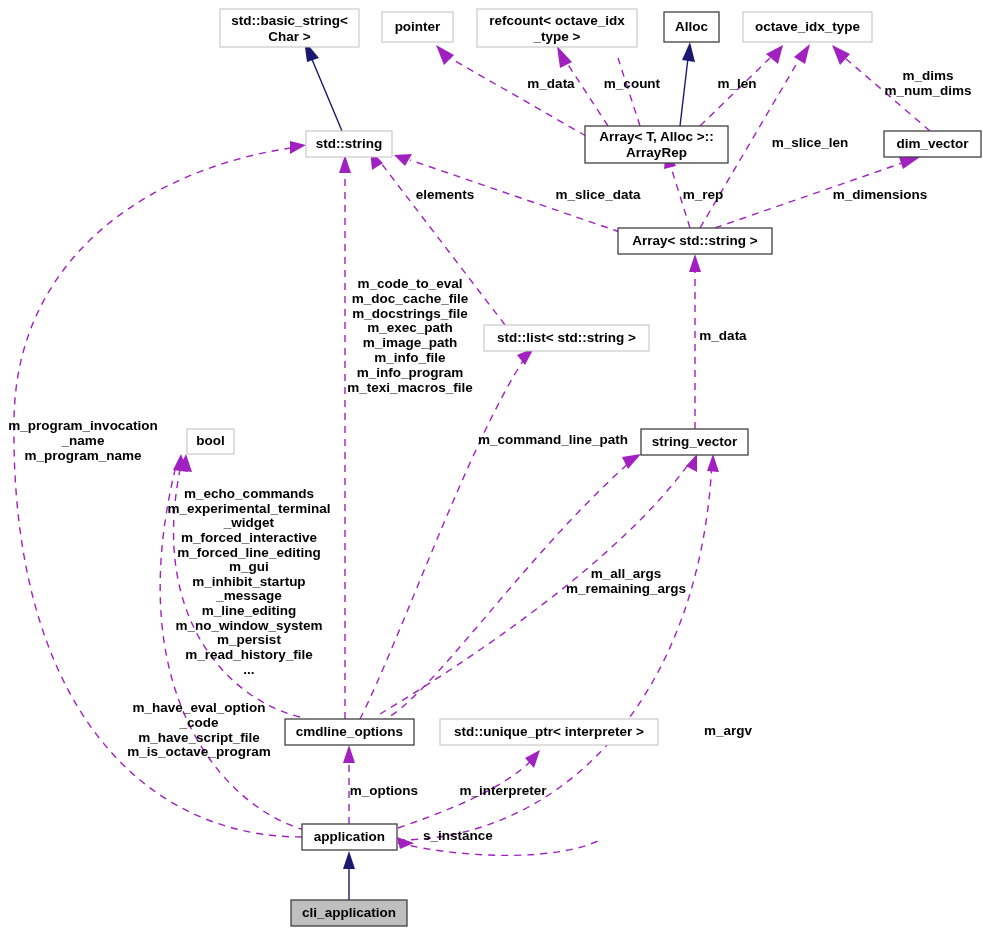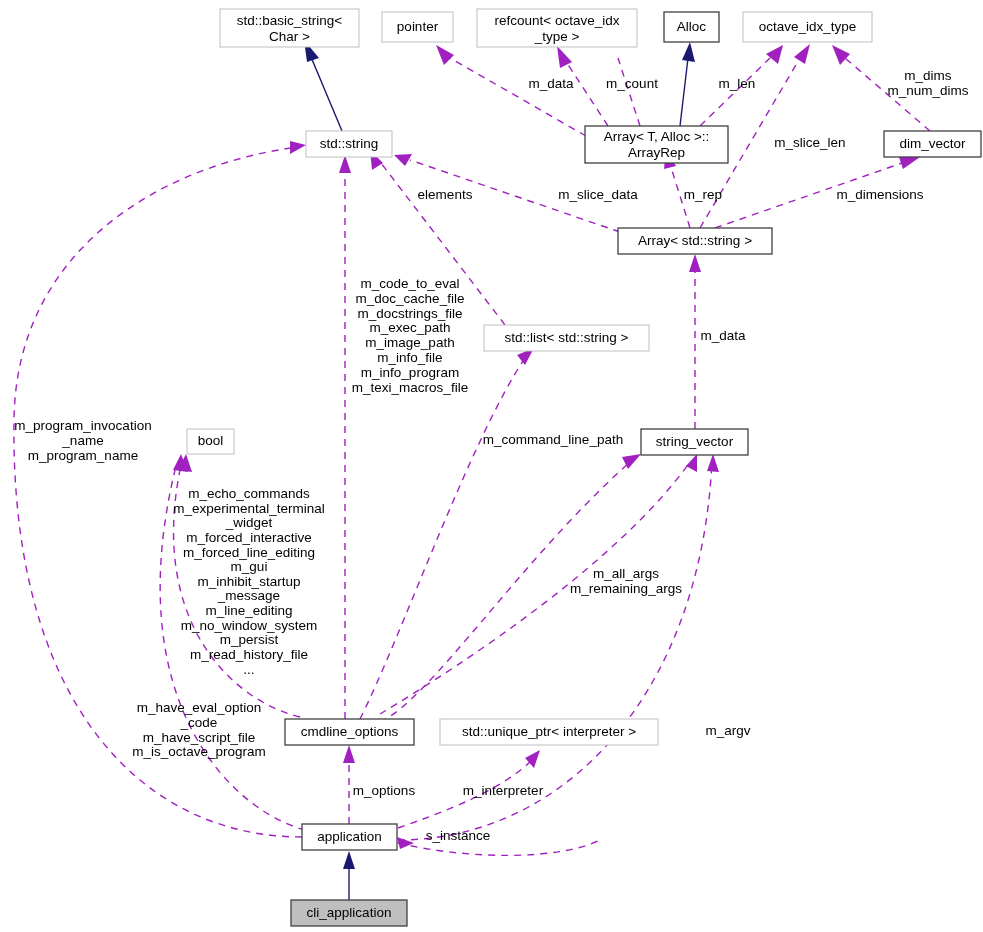--- a/index.html
+++ b/index.html
@@ -11,20 +11,21 @@
   body {
     width: 983px;
     height: 932px;
     font-family: "Liberation Sans", "DejaVu Sans", sans-serif;
     overflow: hidden;
   }
   #diagram-root {
     position: relative;
     width: 983px;
     height: 724px;
+    font-weight: bold;
   }
   svg#graph {
     position: absolute;
     top: 0;
     left: 0;
     width: 983px;
     height: 932px;
     display: block;
   }
   .node-box {

